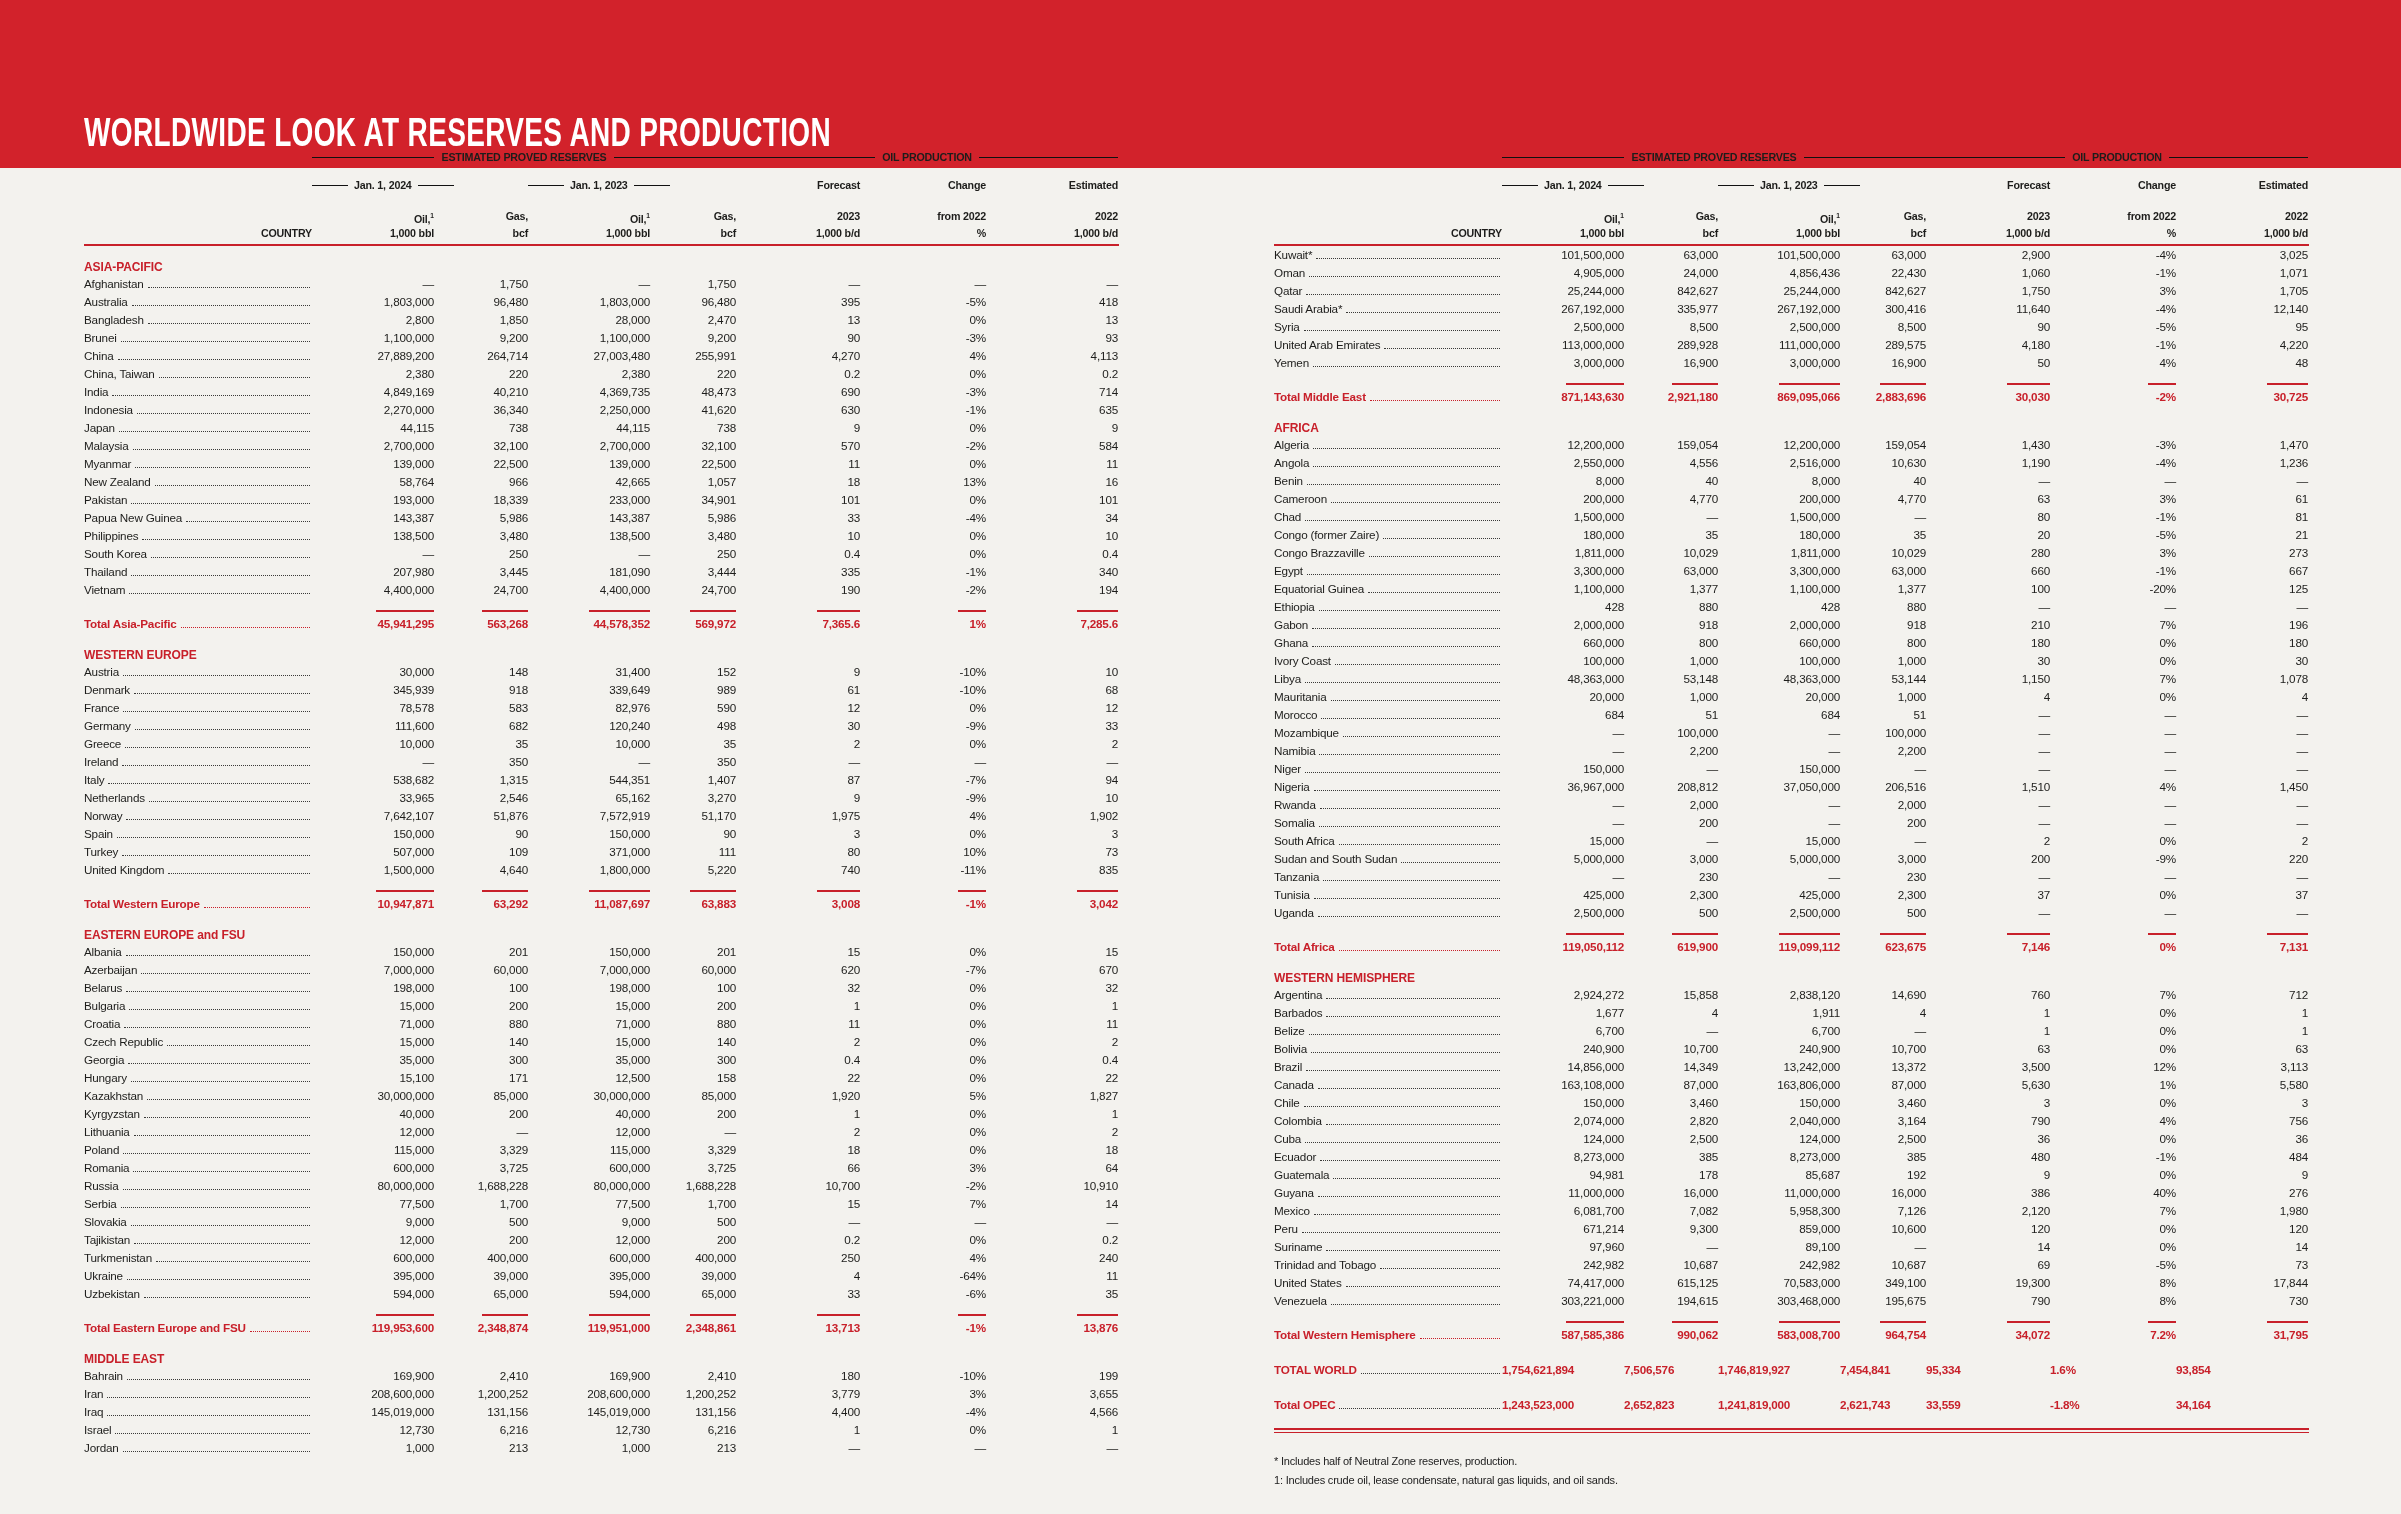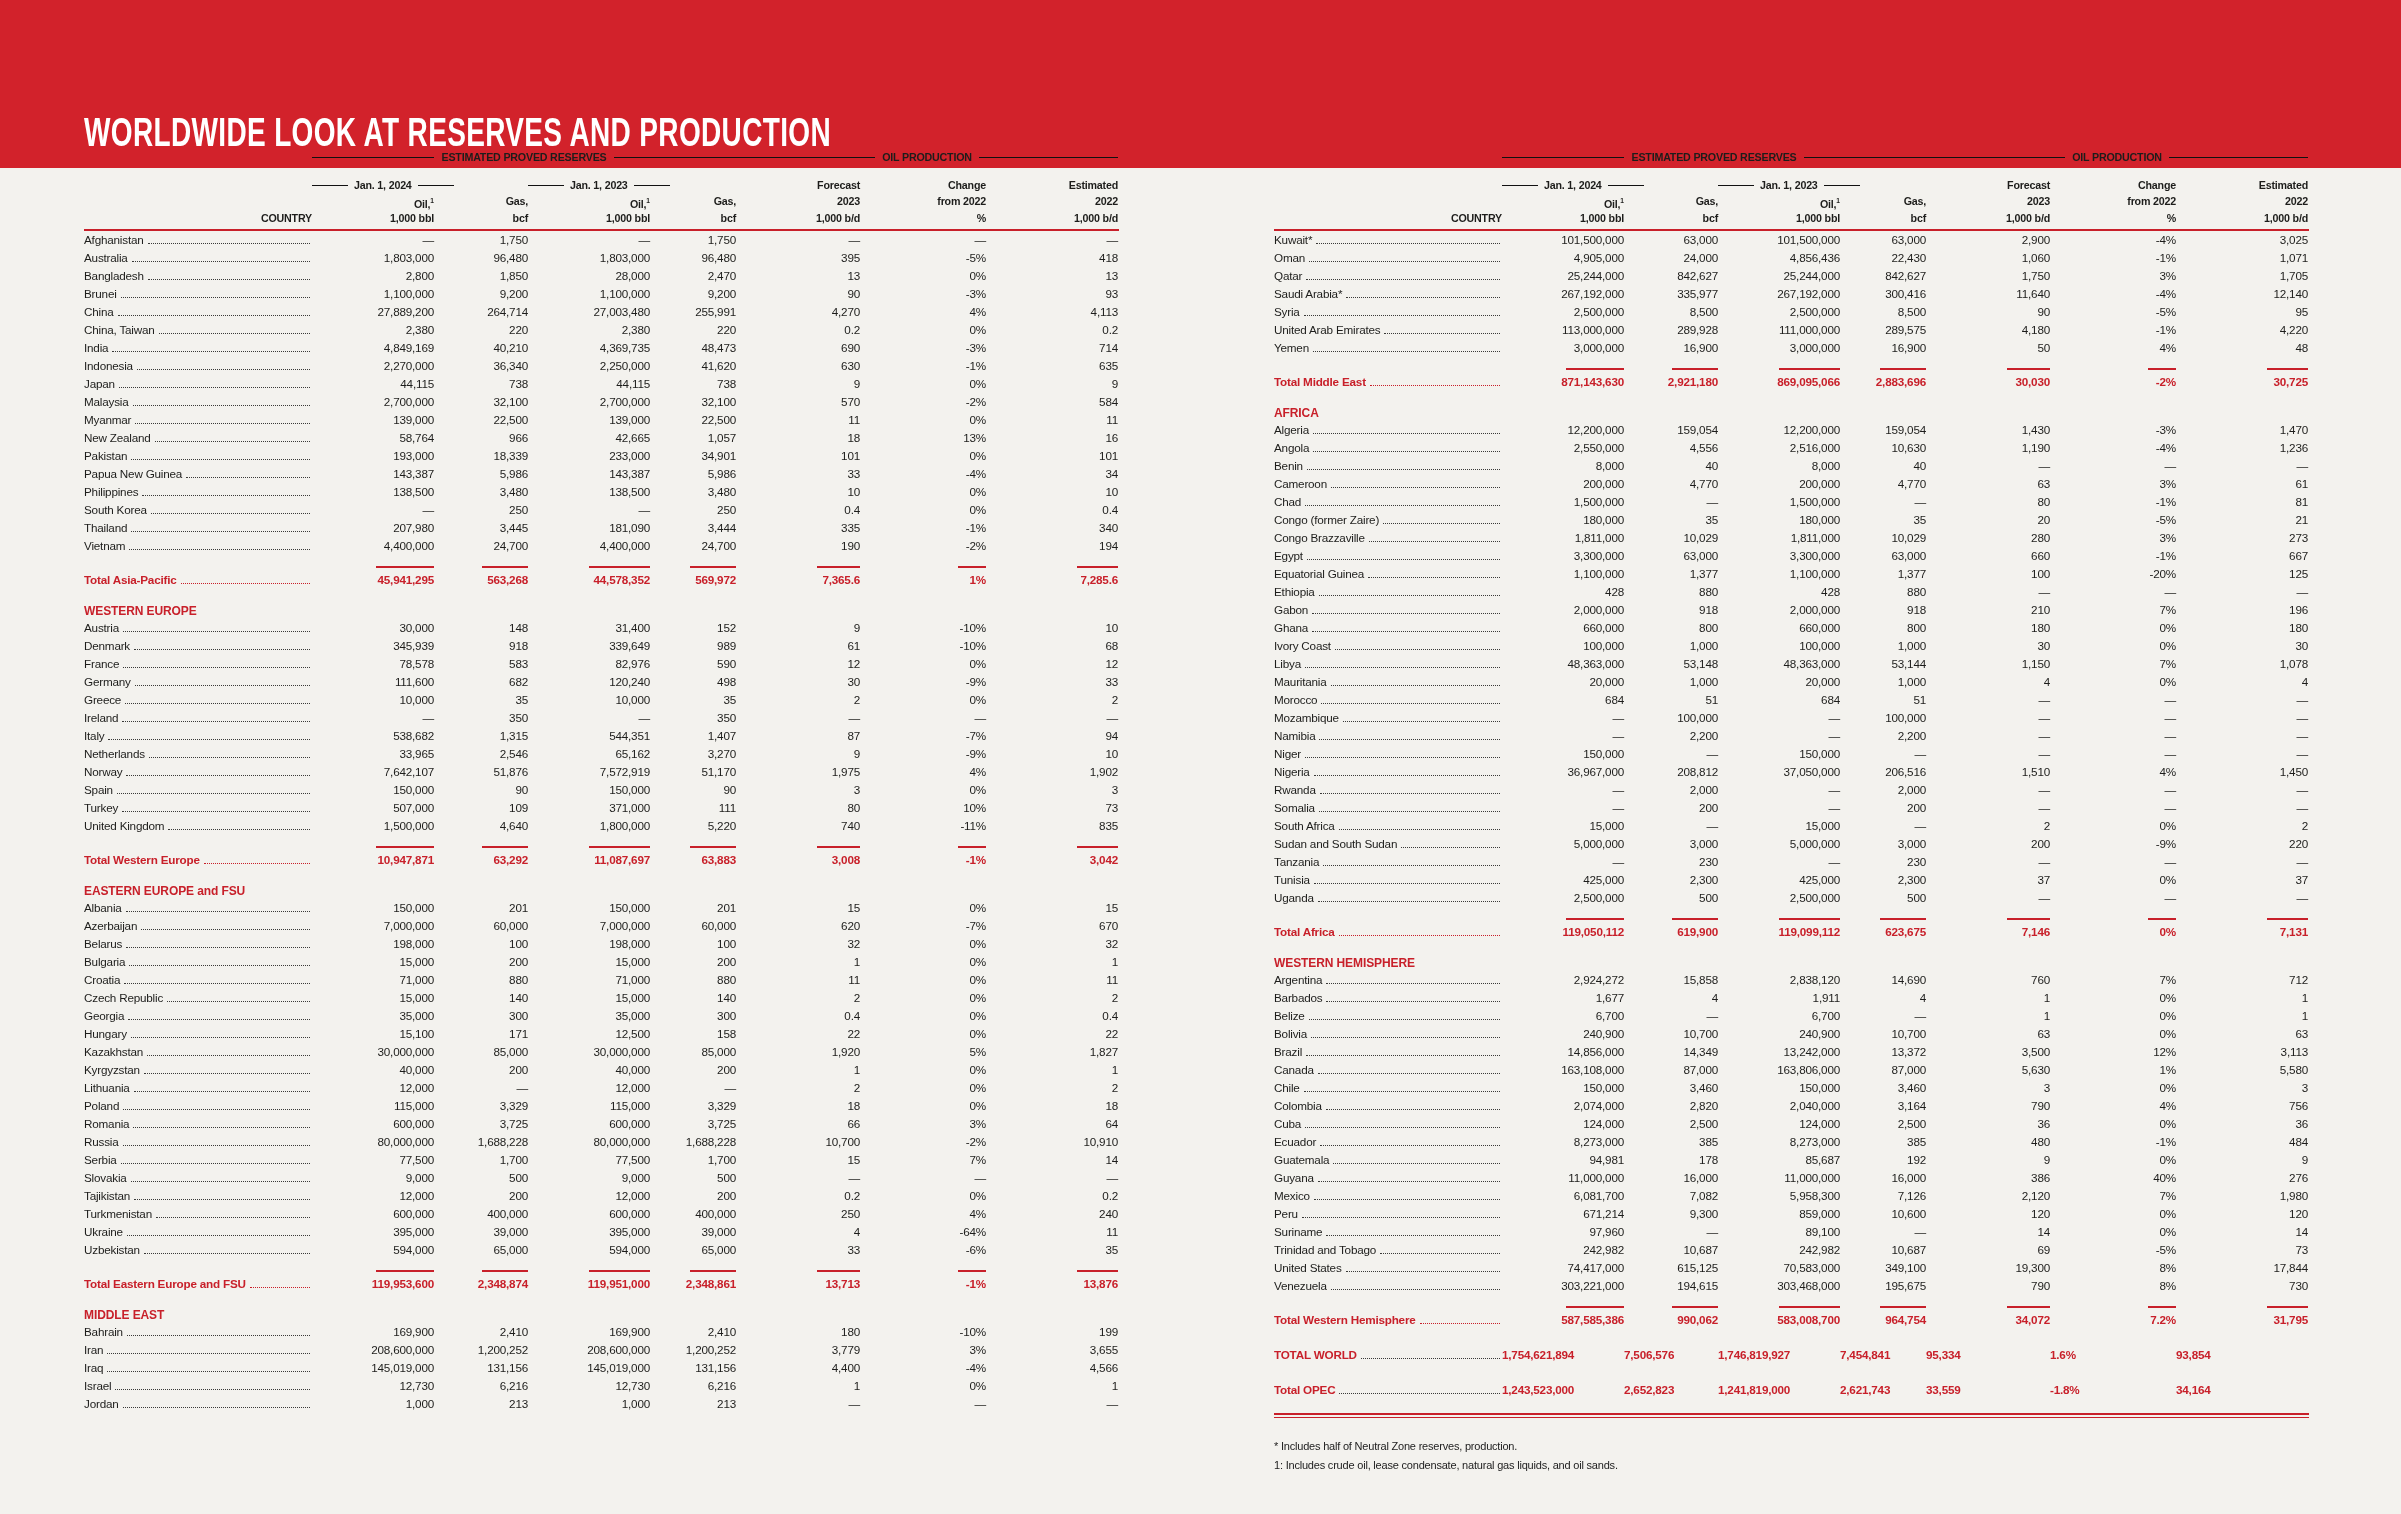--- a/index.html
+++ b/index.html
@@ -32,21 +32,21 @@
   .group-row{margin-bottom:15px;}
   .group{display:flex;align-items:center;gap:7px;white-space:nowrap;}
   .group::before,.group::after{content:"";flex:1;border-top:1.5px solid #111;}
   .gc-res{grid-column:2 / span 4;}
   .gc-prod{grid-column:6 / span 3;}
   .jan{display:flex;align-items:center;gap:6px;white-space:nowrap;}
   .jan::before,.jan::after{content:"";flex:1;border-top:1.5px solid #111;max-width:36px;}
   .jan24{grid-column:2 / span 2;}
   .jan23{grid-column:4 / span 2;}
   .h-right{text-align:right;}
-  .thead .r2{align-items:center;margin-bottom:3px;}
+  .thead .r2{align-items:center;margin-bottom:18px;}
   .thead .r3 div,.thead .r4 div{padding-top:1px;}
   .country-h{align-self:end;text-align:right;}
   .head-rule{border-top:2px solid var(--red);margin-top:5px;}
   sup{font-size:0.62em;vertical-align:super;letter-spacing:0;}
   
   .tbody{font-size:11.7px;}
   .sec-head{margin-top:14px;height:15px;line-height:15px;color:var(--red);font-weight:bold;font-size:12px;letter-spacing:-0.1px;}
   .row{height:18px;line-height:18px;}
   .row .num,.total-row .num{text-align:right;font-variant-numeric:tabular-nums;white-space:nowrap;}
   .cname{display:flex;align-items:baseline;overflow:hidden;white-space:nowrap;}
@@ -107,20 +107,21 @@
       <div class="h-right" data-interactable="false">bcf</div>
       <div class="h-right" data-interactable="false">1,000 bbl</div>
       <div class="h-right" data-interactable="false">bcf</div>
       <div class="h-right" data-interactable="false">1,000 b/d</div>
       <div class="h-right" data-interactable="false">%</div>
       <div class="h-right" data-interactable="false">1,000 b/d</div>
     </div>
     <div class="head-rule" data-interactable="false"></div>
   </div>
   <div class="tbody" id="left-body" data-interactable="false">
+      <div class="sec-head" data-interactable="false">ASIA-PACIFIC</div>
       <div class="grid row" data-interactable="false">
         <div class="cname" data-interactable="false">
           <span>Afghanistan</span>
           <span class="leader" data-interactable="false"></span>
         </div>
         <div class="num" data-interactable="false">—</div>
         <div class="num" data-interactable="false">1,750</div>
         <div class="num" data-interactable="false">—</div>
         <div class="num" data-interactable="false">1,750</div>
         <div class="num" data-interactable="false">—</div>

